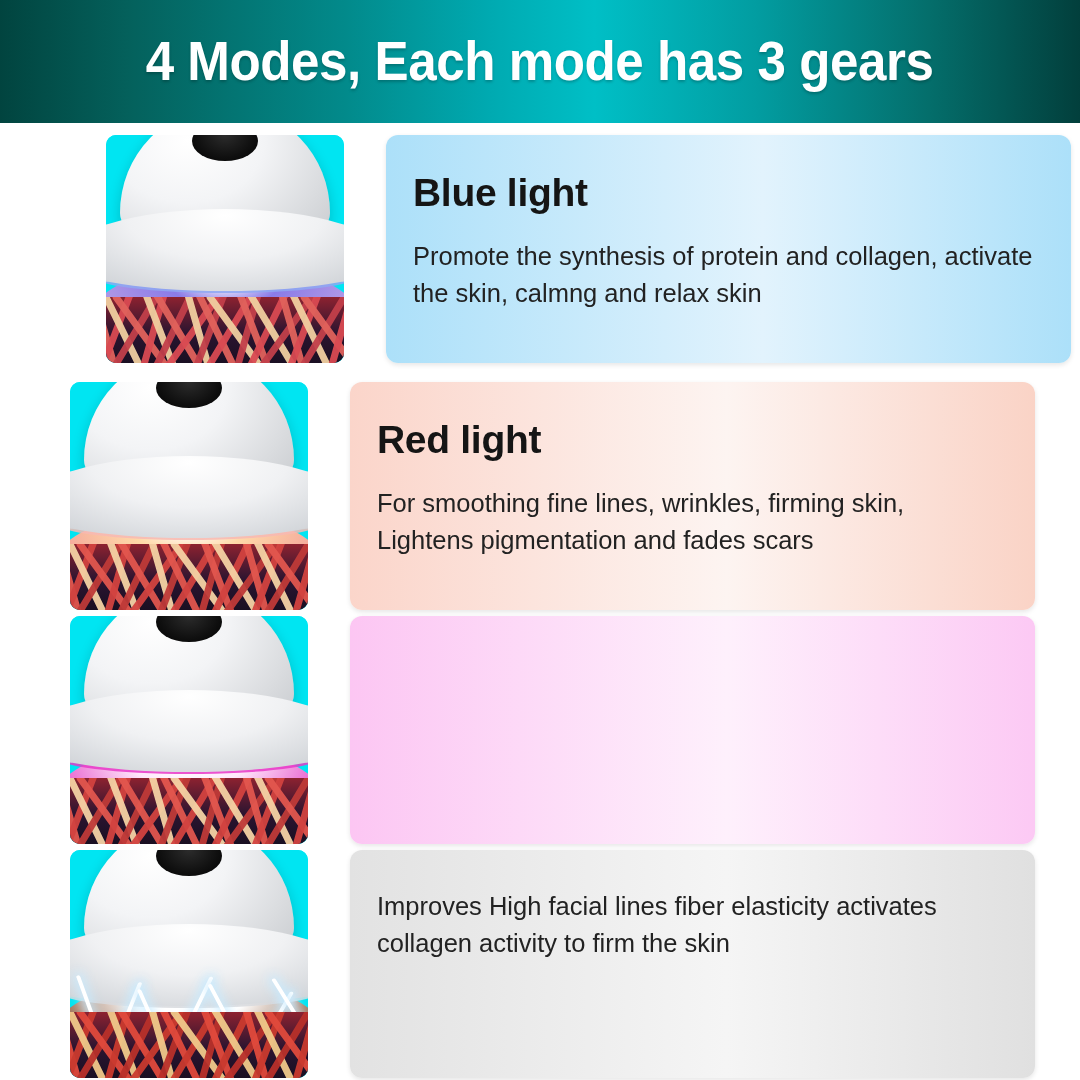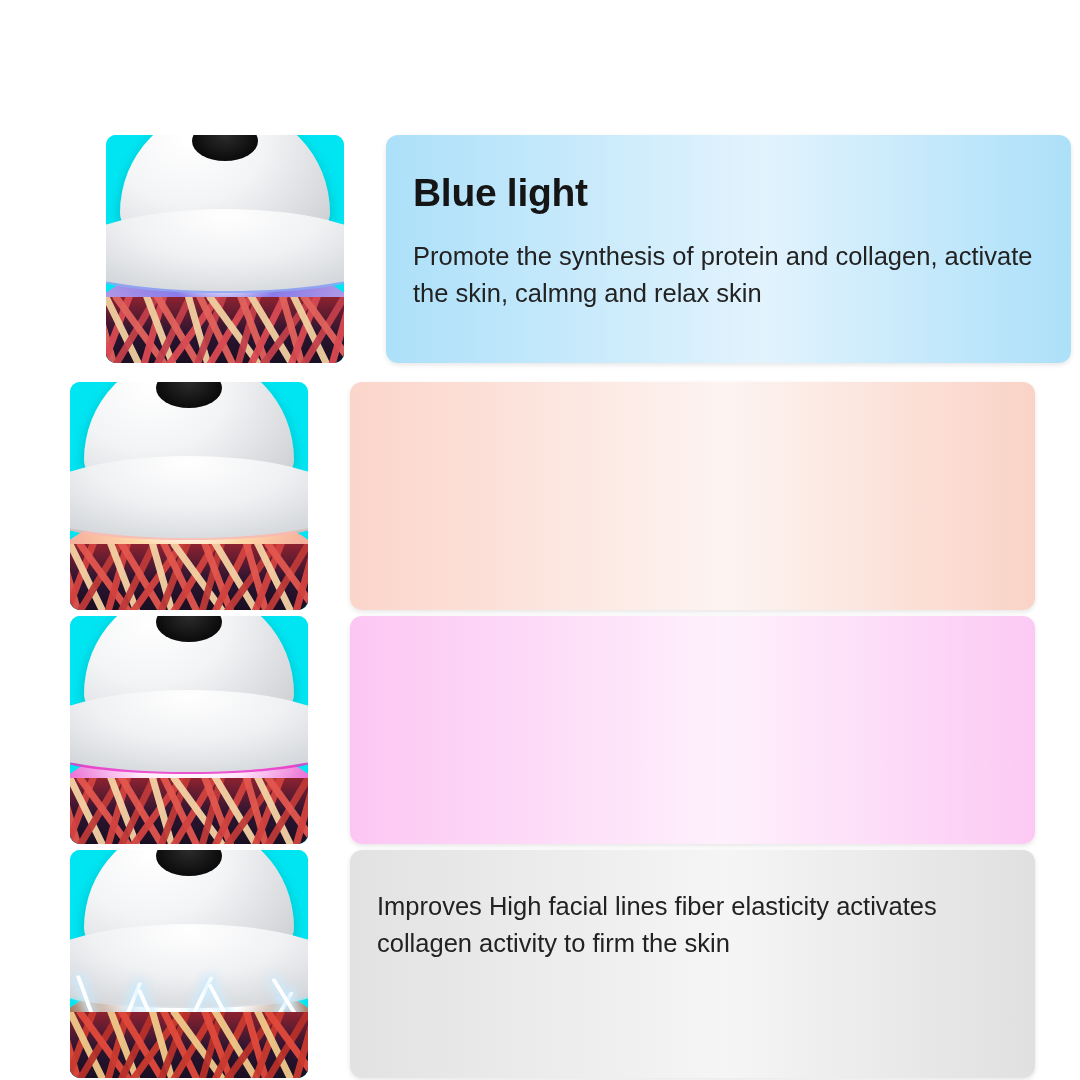--- a/index.html
+++ b/index.html
@@ -98,20 +98,23 @@
   }
   .card-desc{
     font-size:25.5px;color:#222222;line-height:37px;margin:0;max-width:625px;
   }
 </style>
 </head>
 <body>
 
 <div class="page">
 
+  <div class="header">
+    <div class="header-title">4 Modes, Each mode has 3 gears</div>
+  </div>
 
   <div class="content">
 
     <div class="row row-0">
       <div class="thumb">
         <div class="sky" style="background: rgb(0, 229, 242);"></div>
         <div class="glowcore" style="background: rgb(138, 123, 232);"></div>
         <div class="epiderm" style="background: radial-gradient(at 50% 22%, rgb(255, 255, 255) 0%, rgb(138, 123, 232) 30%, rgb(179, 155, 230) 72%, rgb(179, 155, 230) 100%);"></div>
         <div class="ring" style="background: linear-gradient(rgb(143, 168, 242) 0%, rgb(255, 255, 255) 55%, rgb(143, 168, 242) 100%);"></div>
         <div class="ring2" style="background: linear-gradient(rgb(255, 255, 255) 0%, rgb(143, 168, 242) 70%);"></div>
@@ -202,20 +205,22 @@
             <span class="fiber" style="left: 174.6px; background: rgb(191, 58, 56); transform: rotate(36deg);"></span>
             <span class="fiber" style="left: 184px; background: rgb(226, 86, 78); transform: rotate(-16deg);"></span>
             <span class="fiber" style="left: 193.4px; background: rgb(210, 66, 63); transform: rotate(21deg);"></span>
             <span class="fiber" style="left: 202.8px; background: rgb(244, 210, 164); transform: rotate(-26deg);"></span>
             <span class="fiber" style="left: 212.2px; background: rgb(191, 58, 56); transform: rotate(31deg);"></span>
             <span class="fiber" style="left: 221.6px; background: rgb(226, 86, 78); transform: rotate(-36deg);"></span>
             <span class="fiber" style="left: 231px; background: rgb(210, 66, 63); transform: rotate(16deg);"></span>
           </div>
       </div>
       <div class="card" style="background: linear-gradient(90deg, rgb(251, 213, 202) 0%, rgb(253, 244, 241) 55%, rgb(250, 211, 198) 100%);">
+        <h2 class="card-title">Red light</h2>
+        <p class="card-desc">For smoothing fine lines, wrinkles, firming skin, Lightens pigmentation and fades scars</p>
       </div>
     </div>
 
     <div class="row row-2">
       <div class="thumb">
         <div class="sky" style="background: rgb(0, 229, 242);"></div>
         <div class="glowcore" style="background: rgb(255, 233, 251);"></div>
         <div class="epiderm" style="background: radial-gradient(at 50% 22%, rgb(255, 255, 255) 0%, rgb(255, 233, 251) 30%, rgb(232, 98, 207) 72%, rgb(232, 98, 207) 100%);"></div>
         <div class="ring" style="background: linear-gradient(rgb(232, 56, 200) 0%, rgb(255, 255, 255) 55%, rgb(232, 56, 200) 100%);"></div>
         <div class="ring2" style="background: linear-gradient(rgb(255, 255, 255) 0%, rgb(232, 56, 200) 70%);"></div>

